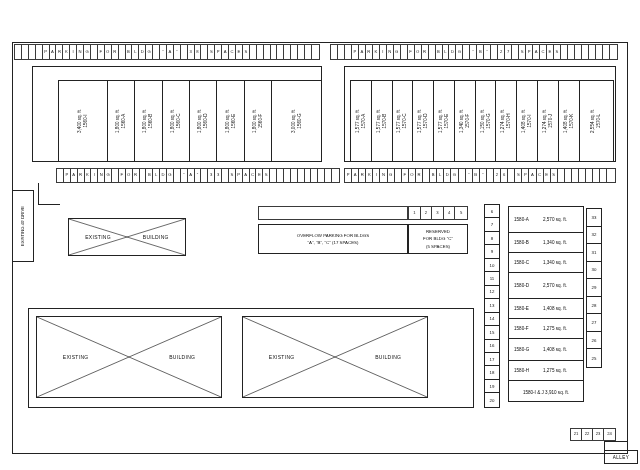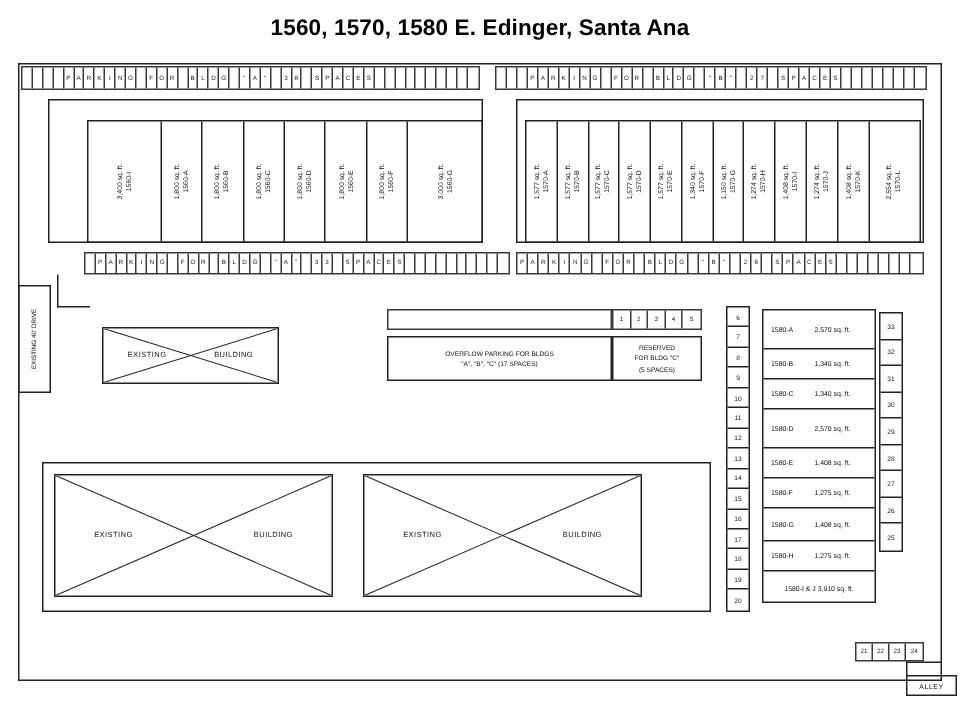--- a/index.html
+++ b/index.html
@@ -164,21 +164,20 @@
     justify-content: center;
     font-size: 4.6px;
     letter-spacing: 0.4px;
   }
 </style>
 </head>
 <body>
 
 <div id="plan">
 
-  <div class="title">1560, 1570, 1580 E. Edinger, Santa Ana</div>
 
   <div class="abox bd" style="left:12px; top:42px; width:616px; height:412px;"></div>
 
   <div class="stallrow edged" style="left:14px; top:44px; width:306px; height:16px;">
       <div class="stall" style="width: 2.27273%;"></div>
       <div class="stall" style="width: 2.27273%;"></div>
       <div class="stall" style="width: 2.27273%;"></div>
       <div class="stall" style="width: 2.27273%;"></div>
       <div class="stall" style="width: 2.27273%;">P</div>
       <div class="stall" style="width: 2.27273%;">A</div>

